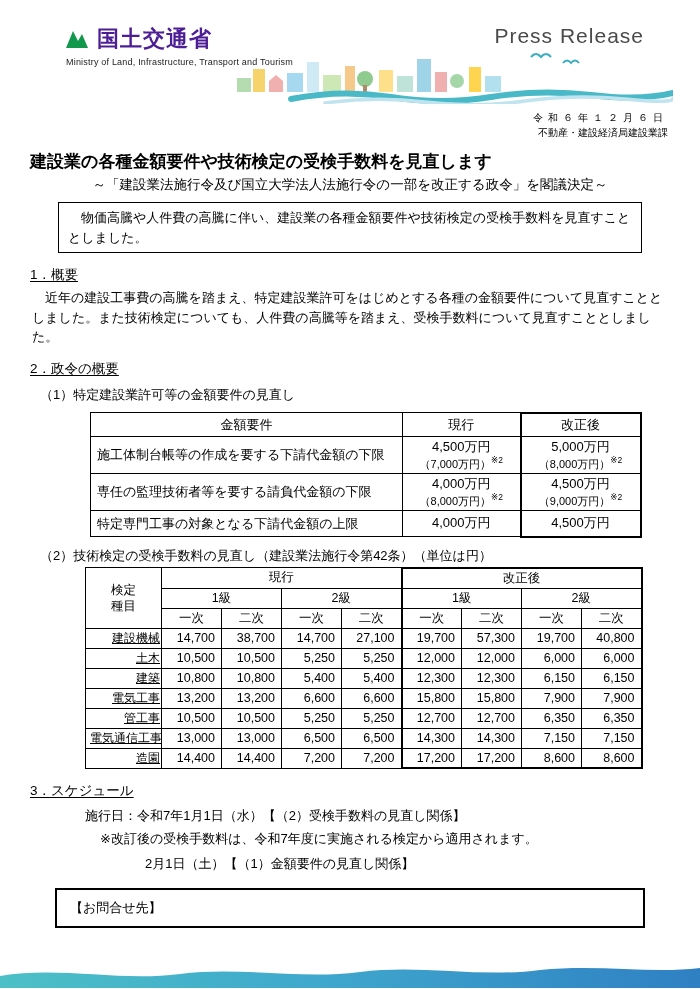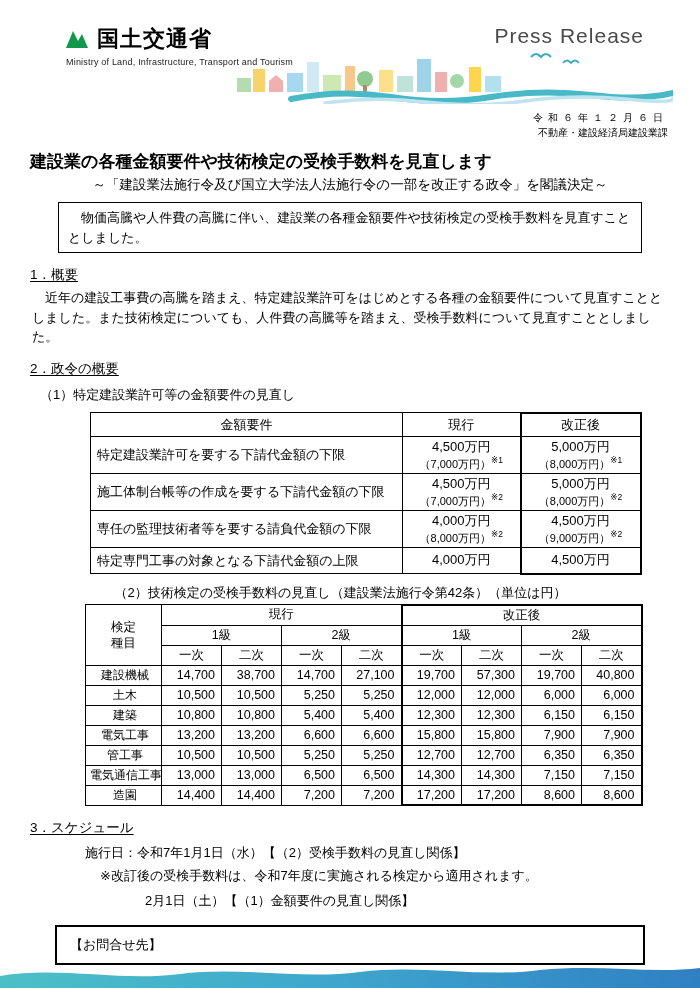--- a/index.html
+++ b/index.html
@@ -7,21 +7,21 @@
   body {
     width: 700px; height: 989px; background: #fff; color: #000;
     font-family: "Liberation Sans", "DejaVu Sans", sans-serif;
     font-size: 13px; position: relative; overflow: hidden;
   }
   .page { position: relative; width: 700px; height: 989px; padding: 12px 30px 0 30px; }
 
   
   .header { position: relative; height: 80px; }
   .logo-row { display: flex; align-items: center; gap: 7px; margin: 12px 0 0 34px; }
-  .ministry-name { font-size: 22px; font-weight: bold; color: #000000; letter-spacing: 1px; }
+  .ministry-name { font-size: 22px; font-weight: bold; color: #4c1d95; letter-spacing: 1px; }
   .ministry-en { font-size: 9px; color: #222; margin: 3px 0 0 36px; letter-spacing: 0.2px; }
   .press-release { position: absolute; right: 26px; top: 0; font-size: 21px; color: #4a4a4a; letter-spacing: 1px; }
   .cityscape { position: absolute; left: 165px; top: 26px; }
 
   
   .date-block { text-align: right; margin: 6px 2px 0 0; font-size: 10px; line-height: 1.5; }
   .date-line { letter-spacing: 5px; }
 
   
   .title { text-align: left; font-size: 17px; font-weight: bold; margin: 10px 0 3px 0; }
@@ -51,27 +51,27 @@
   .t1 .sub { line-height: 1.15; font-size: 11px; }
   .t1 .sub sup { font-size: 8.5px; }
 
   .bl { border-left: 2px solid #000 !important; }
   .br { border-right: 2px solid #000 !important; }
   .bt { border-top: 2px solid #000 !important; }
   .bb { border-bottom: 2px solid #000 !important; }
 
   .footnote { text-align: right; font-size: 12.5px; margin: 3px 32px 0 0; }
 
-  .sub2-row { display: flex; justify-content: center; margin: 9px 29px 2px 10px; }
+  .sub2-row { display: flex; justify-content: flex-start; margin: 9px 29px 2px 10px; }
 
   .t2 { margin: 2px 0 0 55px; font-size: 12.5px; width: 556px; }
   .t2 th { height: 19px; }
   .t2 td { height: 20px; }
   .t2 .corner { white-space: pre-line; line-height: 1.3; }
-  .t2 td.name { text-align: center; padding-left: 4px; font-size: 12px; white-space: nowrap; overflow: hidden; }
+  .t2 td.name { text-align: right; padding-left: 4px; font-size: 12px; white-space: nowrap; overflow: hidden; text-decoration: underline; }
   .t2 td.num { text-align: right; padding-right: 6px; }
 
   .sched1 { margin: 6px 0 0 55px; line-height: 1.6; }
   .sched2 { margin: 2px 0 0 70px; line-height: 1.6; }
   .sched3 { margin: 4px 0 0 115px; line-height: 1.6; }
 
   .contact-box { border: 2px solid #000; margin: 14px 25px 0 25px; padding: 7px 13px; line-height: 1.65; }
 
   .bottom-bar { position: absolute; left: 0; bottom: 1px; }
 </style>
@@ -141,31 +141,20 @@
       </colgroup>
     <thead>
       <tr>
         <th>金額要件</th>
         <th>現行</th>
         <th class="bl br bt">改正後</th>
       </tr>
     </thead>
     <tbody>
       <tr>
-        <td class="item">特定建設業許可を要する下請代金額の下限</td>
-        <td class="money">
-          <div class="main">4,500万円</div>
-          <div class="sub"><span>（7,000万円）</span><sup>※1</sup></div>
-        </td>
-        <td class="money bl br">
-          <div class="main">5,000万円</div>
-          <div class="sub"><span>（8,000万円）</span><sup>※1</sup></div>
-        </td>
-      </tr>
-      <tr>
         <td class="item">施工体制台帳等の作成を要する下請代金額の下限</td>
         <td class="money">
           <div class="main">4,500万円</div>
           <div class="sub"><span>（7,000万円）</span><sup>※2</sup></div>
         </td>
         <td class="money bl br">
           <div class="main">5,000万円</div>
           <div class="sub"><span>（8,000万円）</span><sup>※2</sup></div>
         </td>
       </tr>

